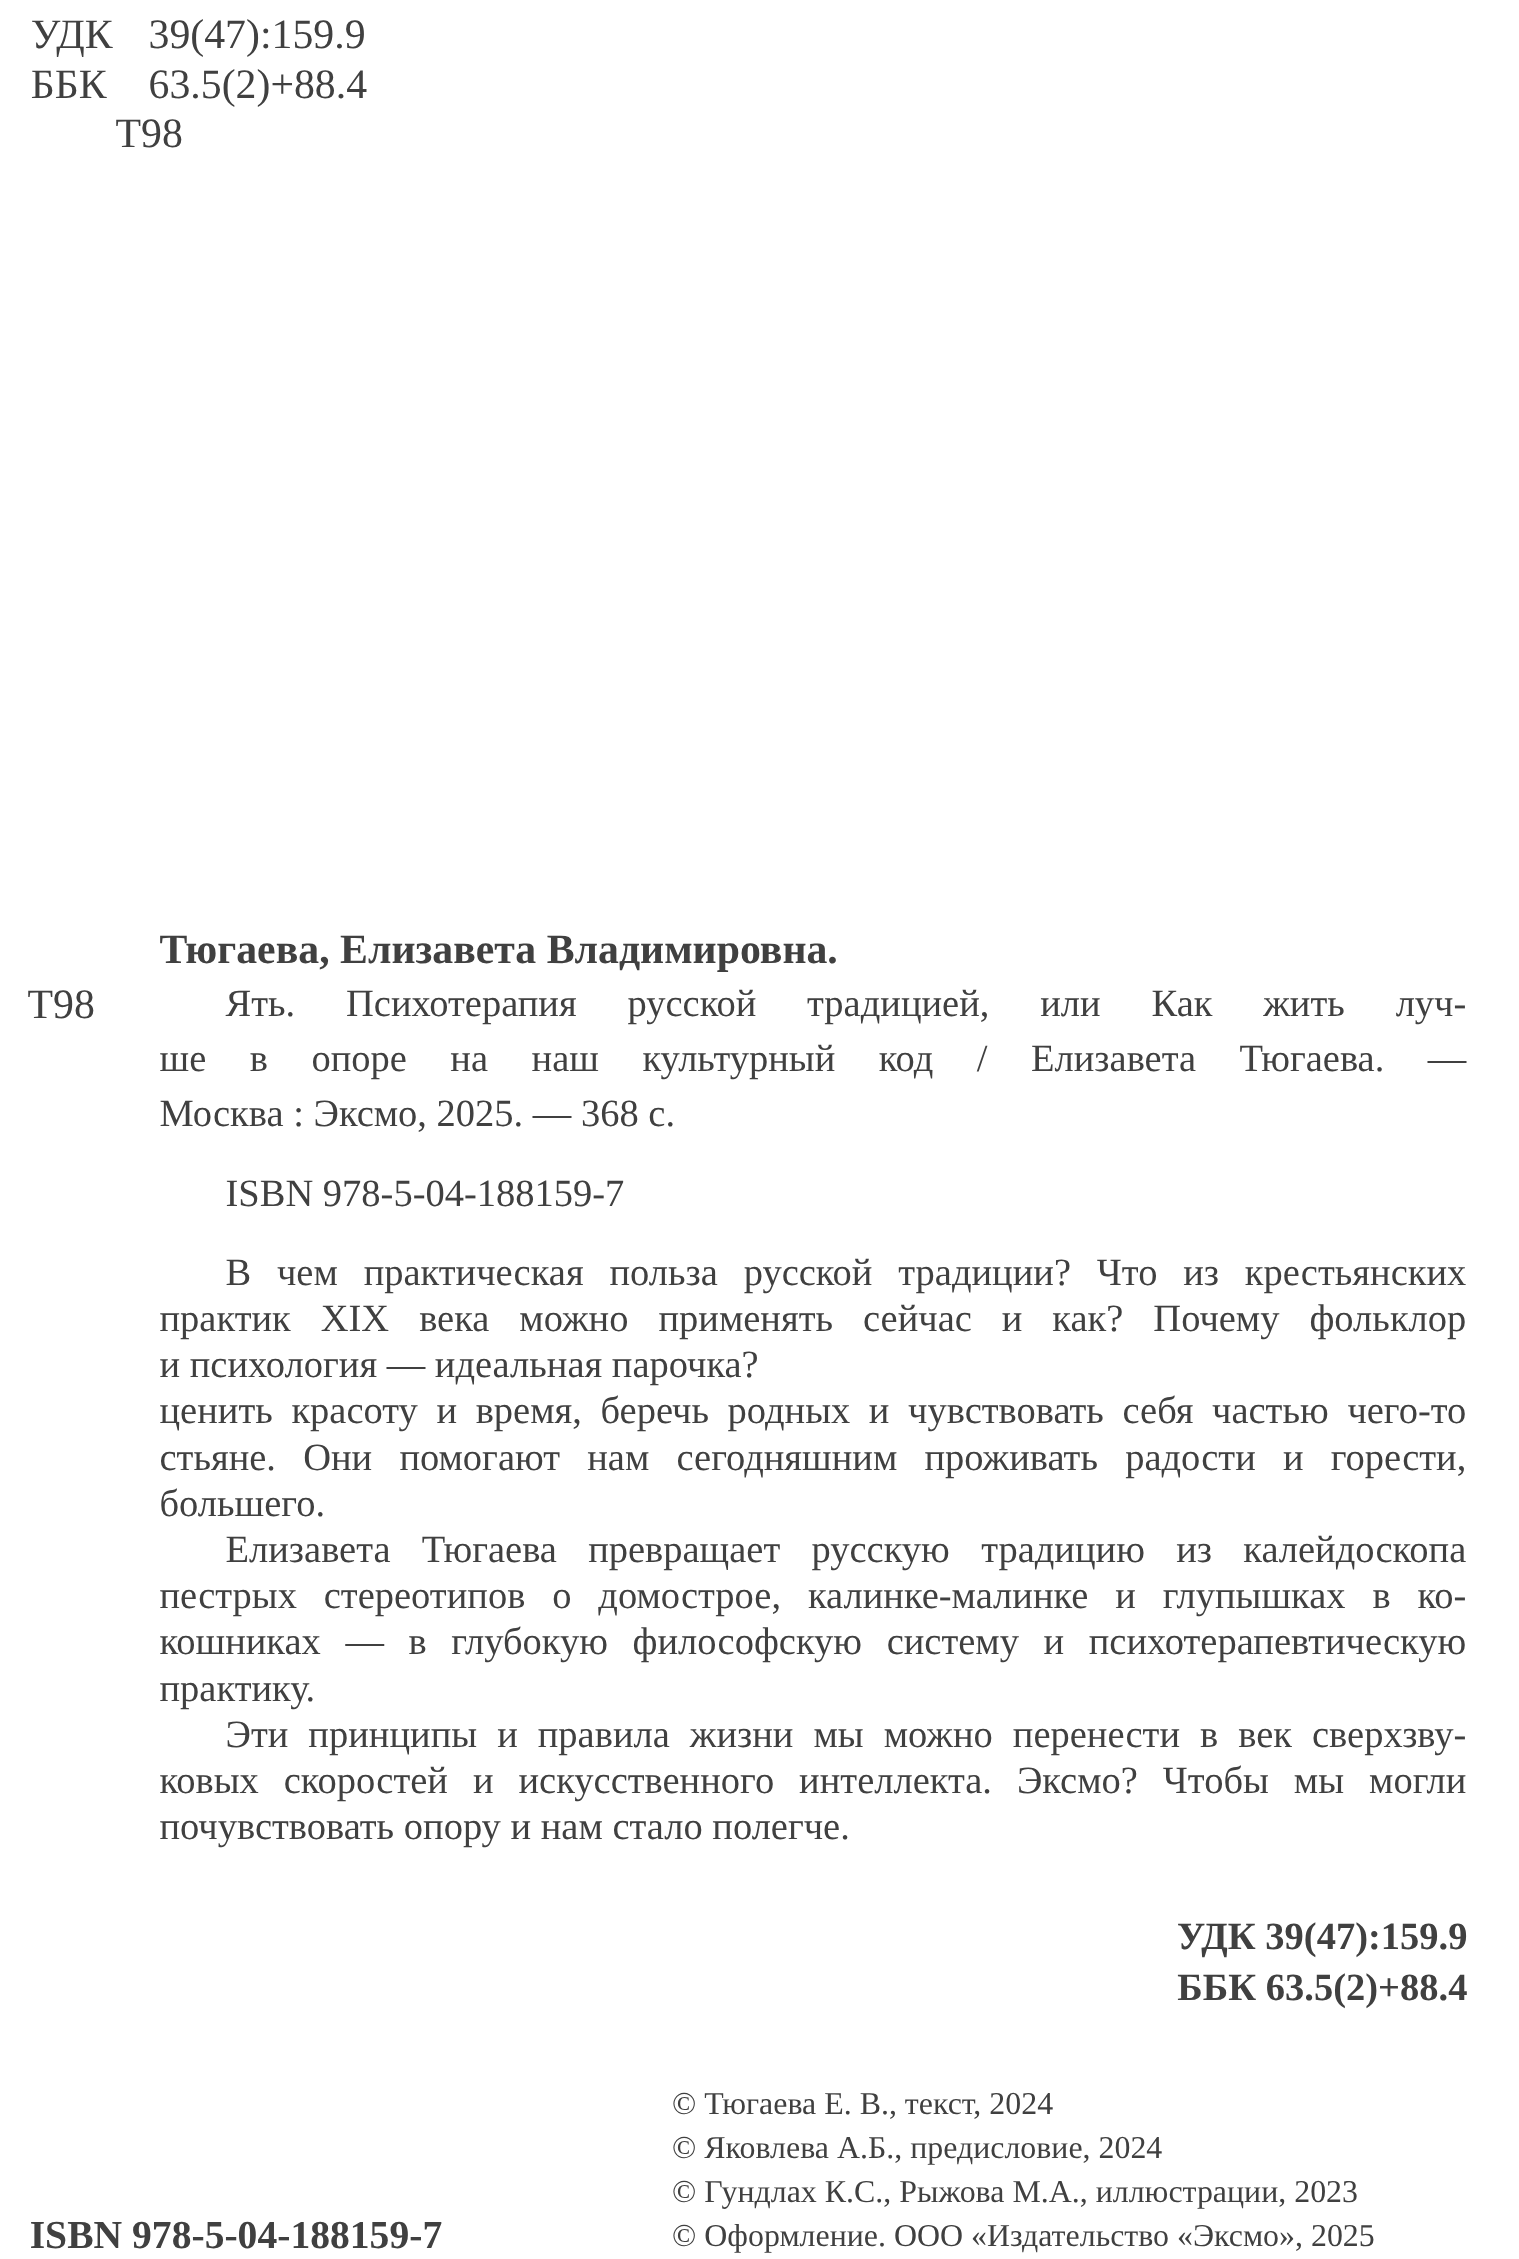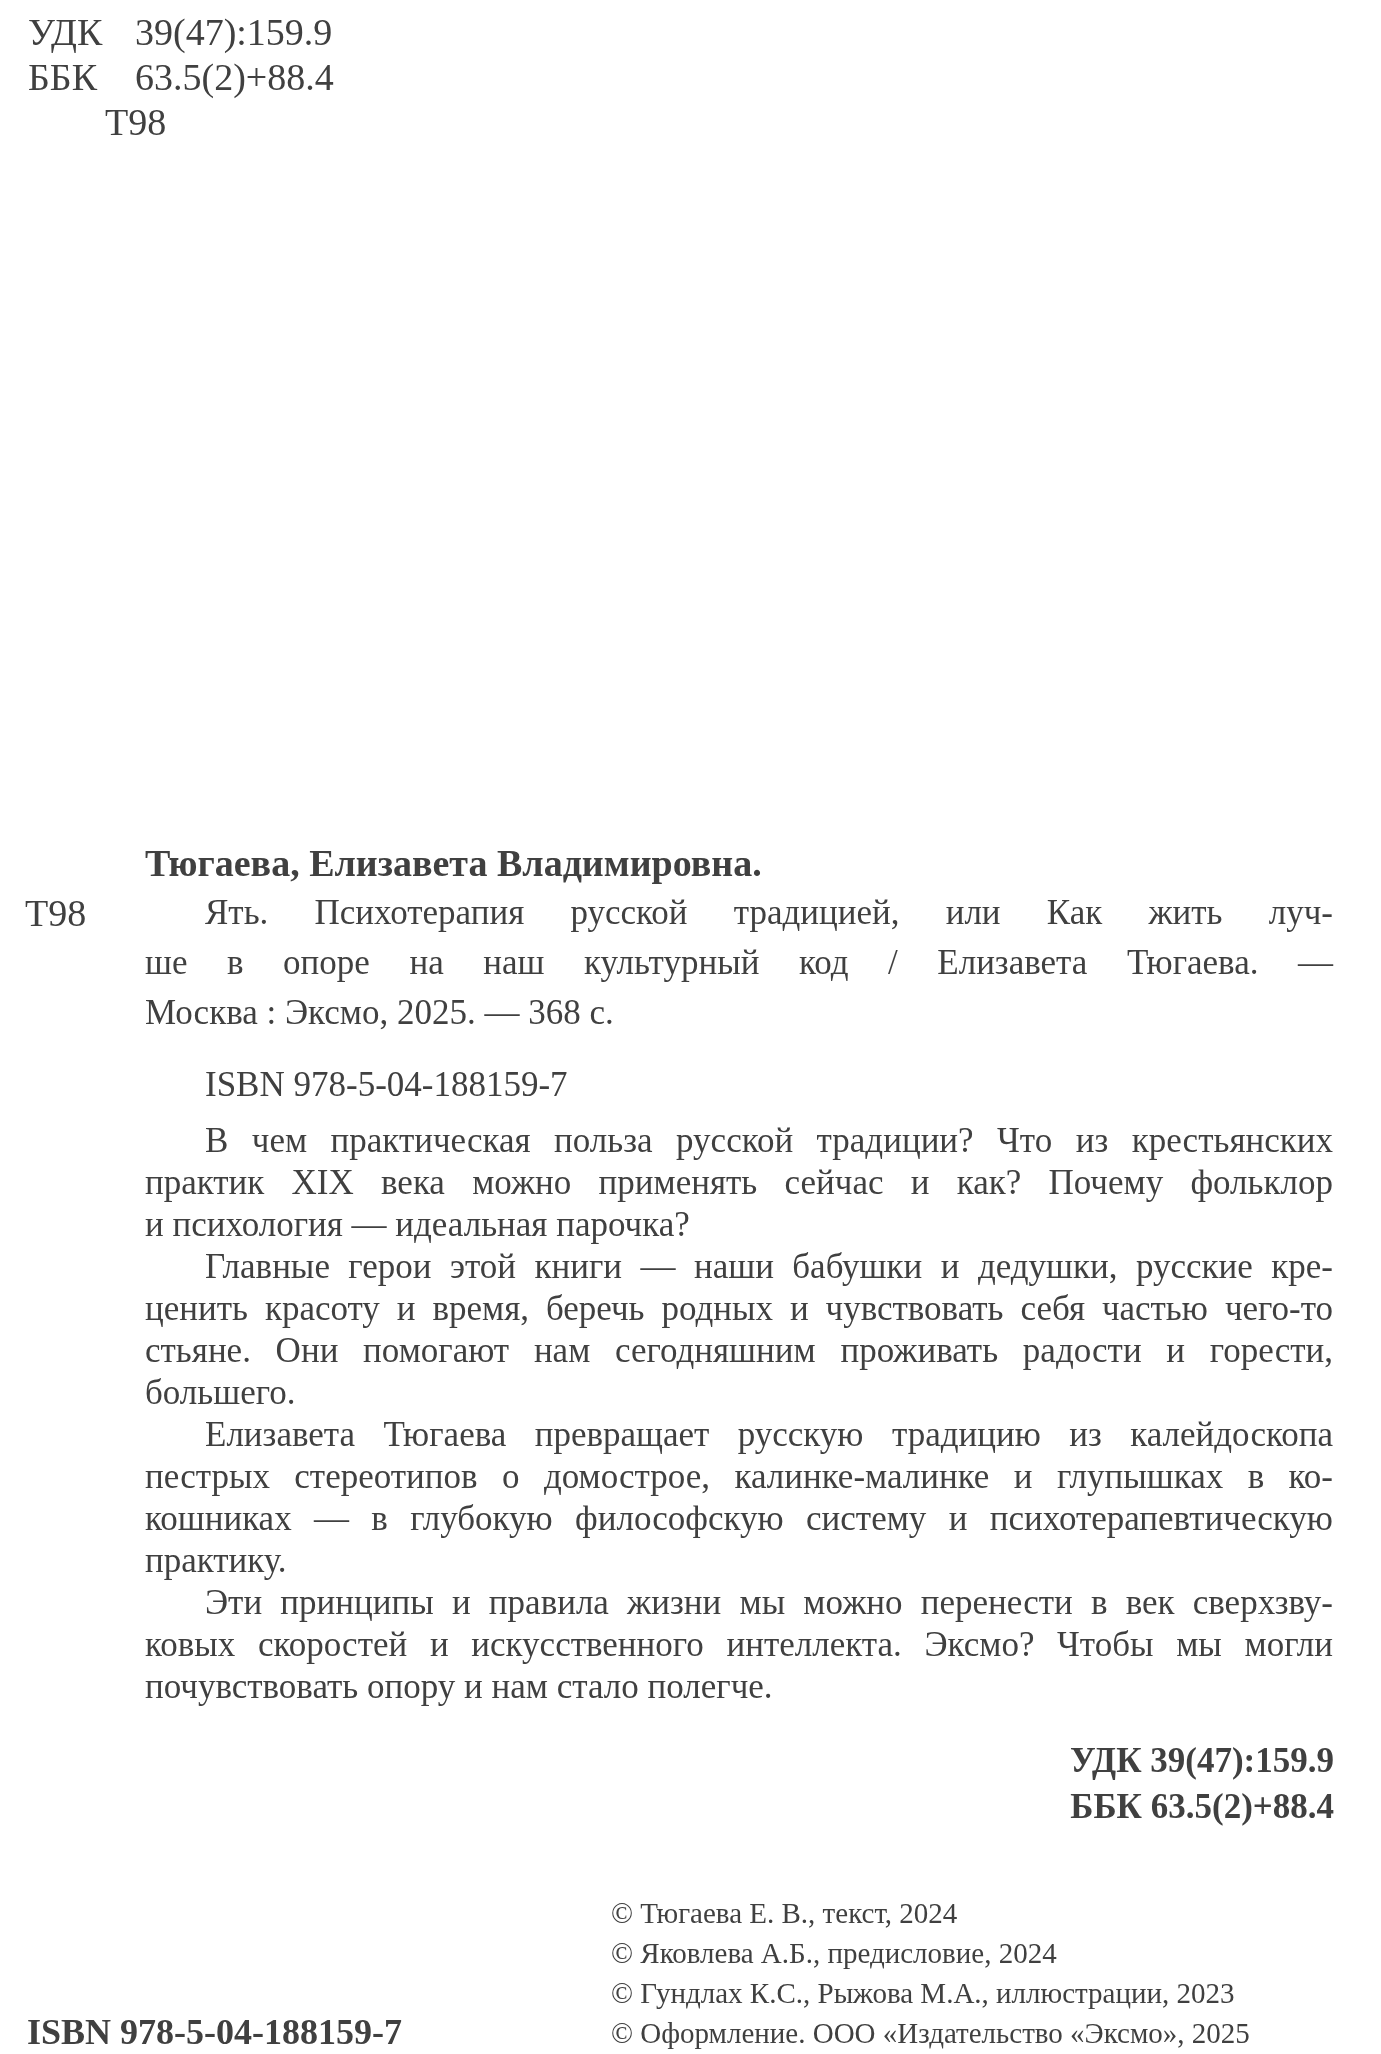--- a/index.html
+++ b/index.html
@@ -62,21 +62,21 @@
     }
     .ind {
       text-indent: 60px;
     }
     .isbn-mid {
       margin-top: 22px;
       padding-left: 60px;
       line-height: 50px;
     }
     .ann {
-      margin-top: 10px;
+      margin-top: 26px;
       font-size: 35px;
       line-height: 42px;
     }
     
     .udk-footer {
       position: absolute;
       right: 47px;
       top: 1738px;
       font-size: 35px;
       line-height: 46px;
@@ -127,21 +127,20 @@
     <div class="j">ше в опоре на наш культурный код / Елизавета Тюгаева. —</div>
     <div>Москва : Эксмо, 2025. — 368 с.</div>
 
     <div class="isbn-mid">ISBN 978-5-04-188159-7</div>
 
     <div class="ann">
       <div class="j ind">В чем практическая польза русской традиции? Что из крестьянских</div>
       <div class="j">практик XIX века можно применять сейчас и как? Почему фольклор</div>
       <div>и психология — идеальная парочка?</div>
 
-      <div class="j ind">Главные герои этой книги — наши бабушки и дедушки, русские кре-</div>
       <div class="j">ценить красоту и время, беречь родных и чувствовать себя частью чего-то</div>
       <div class="j">стьяне. Они помогают нам сегодняшним проживать радости и горести,</div>
       <div>большего.</div>
 
       <div class="j ind">Елизавета Тюгаева превращает русскую традицию из калейдоскопа</div>
       <div class="j">пестрых стереотипов о домострое, калинке-малинке и глупышках в ко-</div>
       <div class="j">кошниках — в глубокую философскую систему и психотерапевтическую</div>
       <div>практику.</div>
 
       <div class="j ind">Эти принципы и правила жизни мы можно перенести в век сверхзву-</div>

